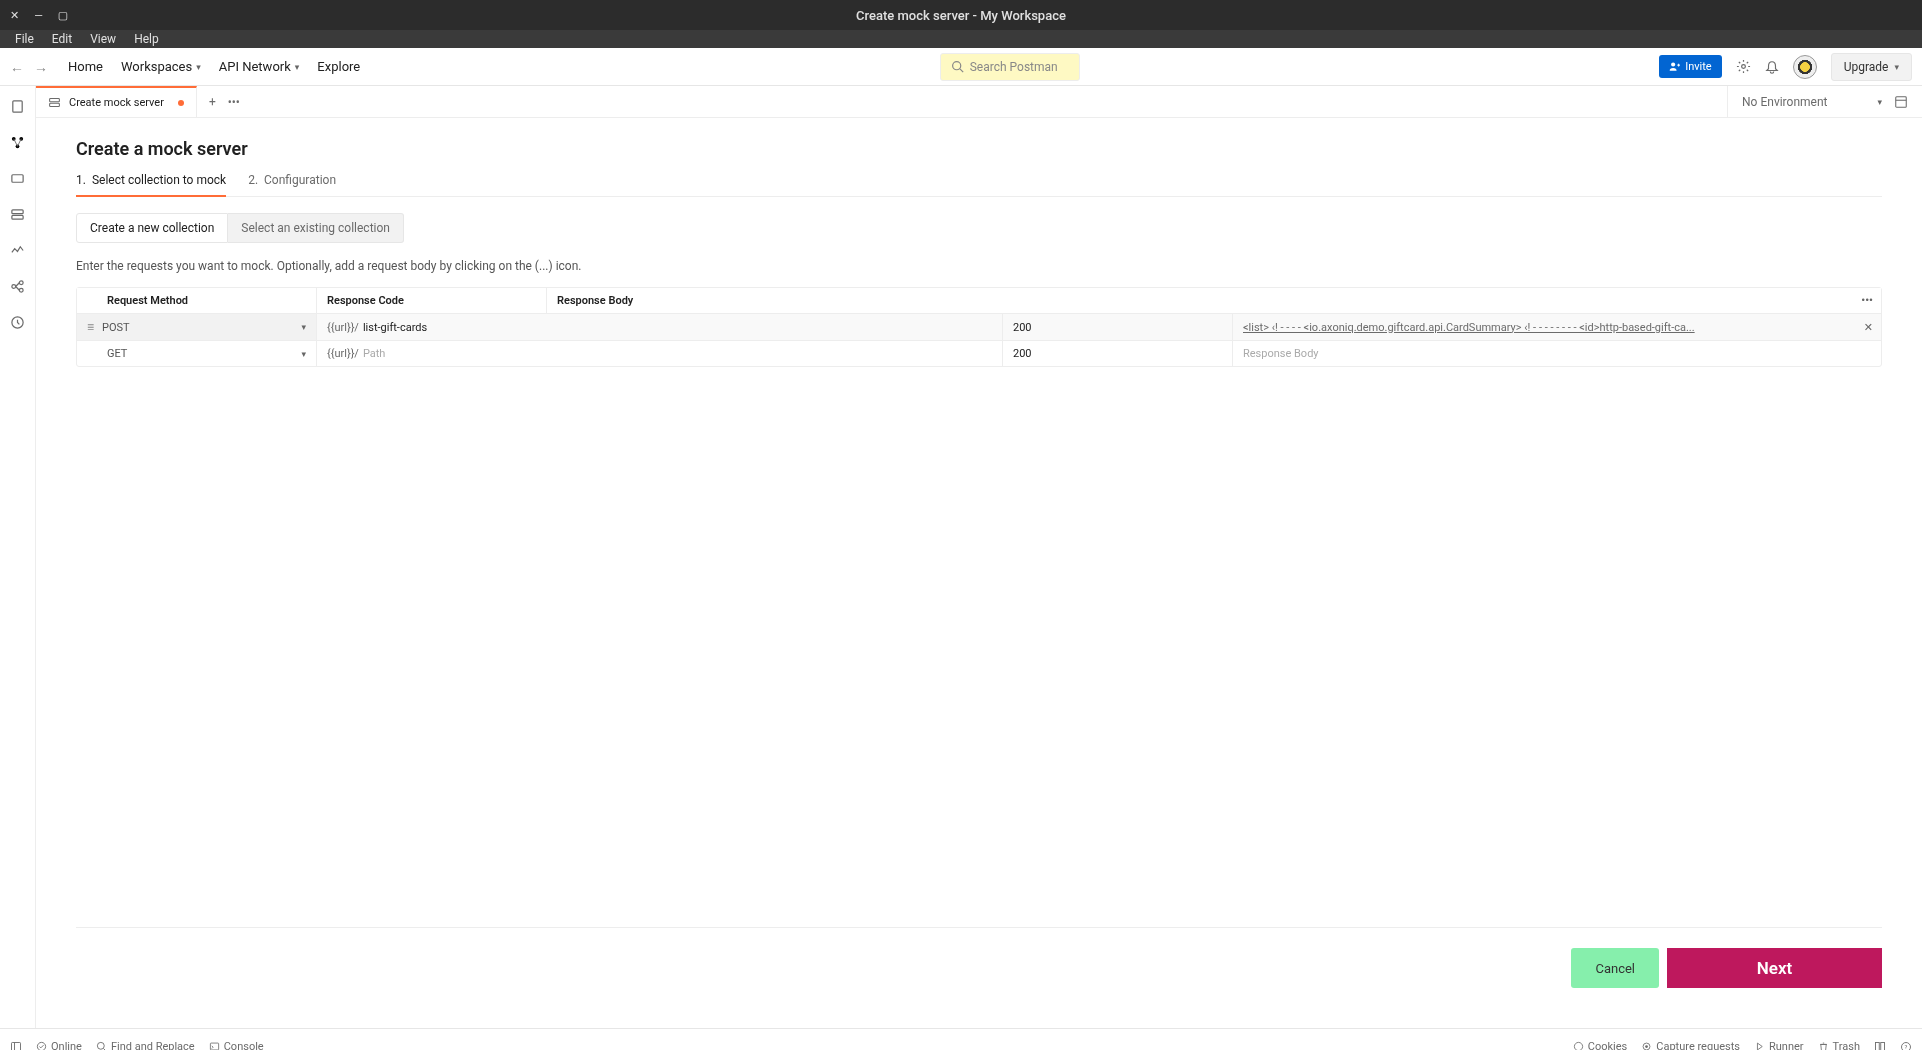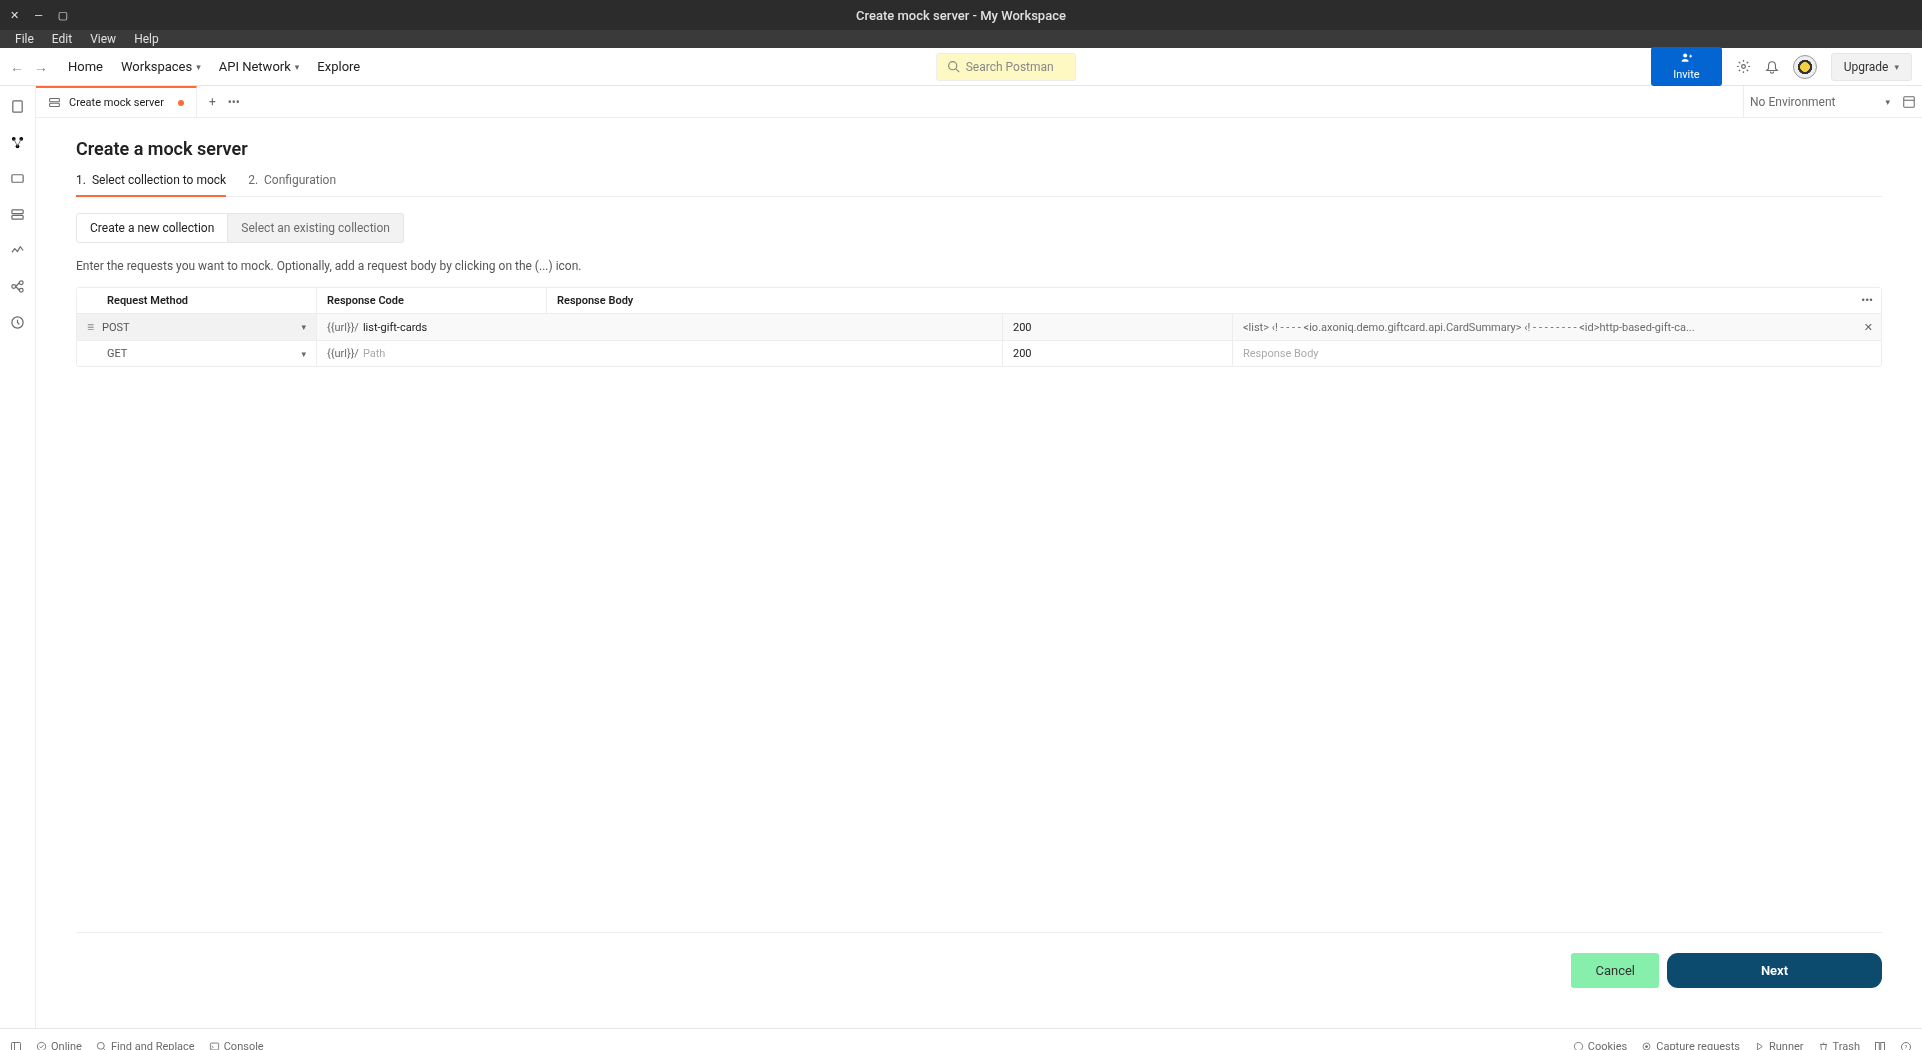--- a/index.html
+++ b/index.html
@@ -15,37 +15,37 @@
 
 .topbar { height: 38px; border-bottom: 1px solid #e6e6e6; display: flex; align-items: center; padding: 0 10px; gap: 10px; background: #fff; }
 .nav-arrows { display: flex; gap: 10px; color: #888; }
 .nav-arrows span { cursor: pointer; font-size: 14px; }
 .topnav { display: flex; gap: 18px; align-items: center; margin-left: 10px; }
 .topnav-item { font-size: 13px; color: #212121; cursor: pointer; display: flex; align-items: center; gap: 4px; }
 .chevron { font-size: 9px; color: #666; }
 .search-wrap { margin-left: auto; margin-right: auto; }
 .search { width: 140px; height: 28px; background: #fef9c3; border: 1px solid #ededed; border-radius: 3px; display: flex; align-items: center; padding: 0 10px; color: #888; gap: 6px; font-size: 12px; }
 .topbar-right { display: flex; align-items: center; gap: 14px; }
-.invite-btn { background: #0265d2; color: #fff; border: none; padding: 5px 22px; border-radius: 3px; font-size: 11px; display: flex; align-items: center; gap: 5px; cursor: pointer; flex-direction: column; }
+.invite-btn { background: #0265d2; color: #fff; border: none; padding: 5px 10px; border-radius: 3px; font-size: 11px; display: flex; align-items: center; gap: 5px; cursor: pointer; }
 .icon-btn { color: #6b6b6b; cursor: pointer; font-size: 14px; }
 .avatar { width: 24px; height: 24px; border-radius: 50%; background: radial-gradient(circle, #f5d142 30%, #333 32%, #333 45%, #eee 47%); border: 1px solid #999; }
 .upgrade-btn { background: #f2f2f2; border: 1px solid #e6e6e6; padding: 6px 12px; border-radius: 3px; font-size: 12px; color: #333; cursor: pointer; display: flex; align-items: center; gap: 6px; }
 
 .main-layout { display: flex; height: calc(100vh - 30px - 18px - 38px - 22px); }
 .leftbar { width: 36px; border-right: 1px solid #ededed; display: flex; flex-direction: column; align-items: center; padding-top: 12px; gap: 20px; }
 .leftbar-icon { color: #6b6b6b; cursor: pointer; width: 16px; height: 16px; display: flex; align-items: center; justify-content: center; }
 
 .content { flex: 1; display: flex; flex-direction: column; }
 .tabbar { height: 32px; border-bottom: 1px solid #ededed; display: flex; align-items: stretch; }
 .tab { display: flex; align-items: center; padding: 0 12px; gap: 8px; border-right: 1px solid #ededed; border-top: 2px solid #ff6c37; font-size: 11px; cursor: pointer; }
 .tab-icon { color: #666; font-size: 12px; }
 .dot { width: 6px; height: 6px; border-radius: 50%; background: #ff6c37; margin-left: 6px; }
 .tab-actions { display: flex; align-items: center; gap: 12px; padding: 0 12px; color: #6b6b6b; }
 .tab-actions span { cursor: pointer; }
-.env-selector { margin-left: auto; display: flex; align-items: center; padding: 0 6px; gap: 12px; color: #6b6b6b; font-size: 12px; border-left: 1px solid #ededed; }
+.env-selector { margin-left: auto; display: flex; align-items: center; padding: 0 14px; gap: 12px; color: #6b6b6b; font-size: 12px; border-left: 1px solid #ededed; }
 .env-btn { cursor: pointer; color: #6b6b6b; }
 
 .page-body { padding: 20px 40px; flex: 1; display: flex; flex-direction: column; overflow: auto; }
 .page-title { font-size: 18px; font-weight: 600; margin-bottom: 14px; }
 .steps { display: flex; gap: 22px; border-bottom: 1px solid #ededed; margin-bottom: 16px; }
 .step { padding-bottom: 8px; font-size: 12px; color: #6b6b6b; display: flex; gap: 6px; cursor: pointer; }
 .step.active { color: #212121; border-bottom: 2px solid #ff6c37; margin-bottom: -1px; }
 
 .subtabs { display: flex; margin-bottom: 16px; }
 .subtab { padding: 7px 13px; font-size: 12px; border: 1px solid #e6e6e6; background: #fff; cursor: pointer; }
@@ -64,29 +64,29 @@
 .mt-head .mt-cell { font-weight: 600; color: #212121; }
 .c-method { width: 240px; border-right: 1px solid #ededed; position: relative; }
 .c-url { flex: 1.8; border-right: 1px solid #ededed; }
 .c-code { width: 230px; border-right: 1px solid #ededed; }
 .c-body { flex: 1.7; position: relative; }
 .drag-icon { color: #888; margin-right: 8px; cursor: grab; font-size: 12px; }
 .method-select { flex: 1; display: flex; justify-content: space-between; align-items: center; cursor: pointer; color: #555; }
 .url-prefix { color: #6b6b6b; margin-right: 4px; }
 .url-path { color: #212121; }
 .url-placeholder { color: #aaa; }
-.body-text { color: #6b6b6b; white-space: nowrap; overflow: hidden; }
+.body-text { color: #6b6b6b; white-space: nowrap; overflow: hidden; text-decoration: underline; }
 .row-close { position: absolute; right: 8px; color: #666; cursor: pointer; }
 .row-ellipsis { position: absolute; right: 8px; color: #666; cursor: pointer; }
 .mt-row.selected { background: #f9f9f9; }
 .mt-row.selected .c-method { background: #f2f2f2; }
 
 .footer-actions { margin-top: auto; display: flex; justify-content: flex-end; gap: 8px; padding: 20px 0; border-top: 1px solid #ededed; }
 .btn-cancel { background: #86efac; border: none; padding: 10px 24px; border-radius: 3px; font-size: 13px; color: #333; cursor: pointer; }
-.btn-next { background: #0c4a6e; border: none; padding: 10px 24px; border-radius: 11px; font-size: 13px; color: #fff; cursor: pointer; width: 215px; font-weight: 600; }
+.btn-next { background: #be185d; border: none; padding: 10px 24px; border-radius: 0; font-size: 17px; color: #fff; cursor: pointer; width: 215px; font-weight: 600; }
 
 .statusbar { height: 36px; border-top: 1px solid #e6e6e6; display: flex; align-items: center; padding: 0 10px; font-size: 11px; color: #6b6b6b; gap: 14px; }
 .sb-right { margin-left: auto; display: flex; gap: 14px; }
 .sb-item { display: flex; align-items: center; gap: 4px; cursor: pointer; }
 
 svg { display: block; }
 </style>
 </head>
 <body>
 

